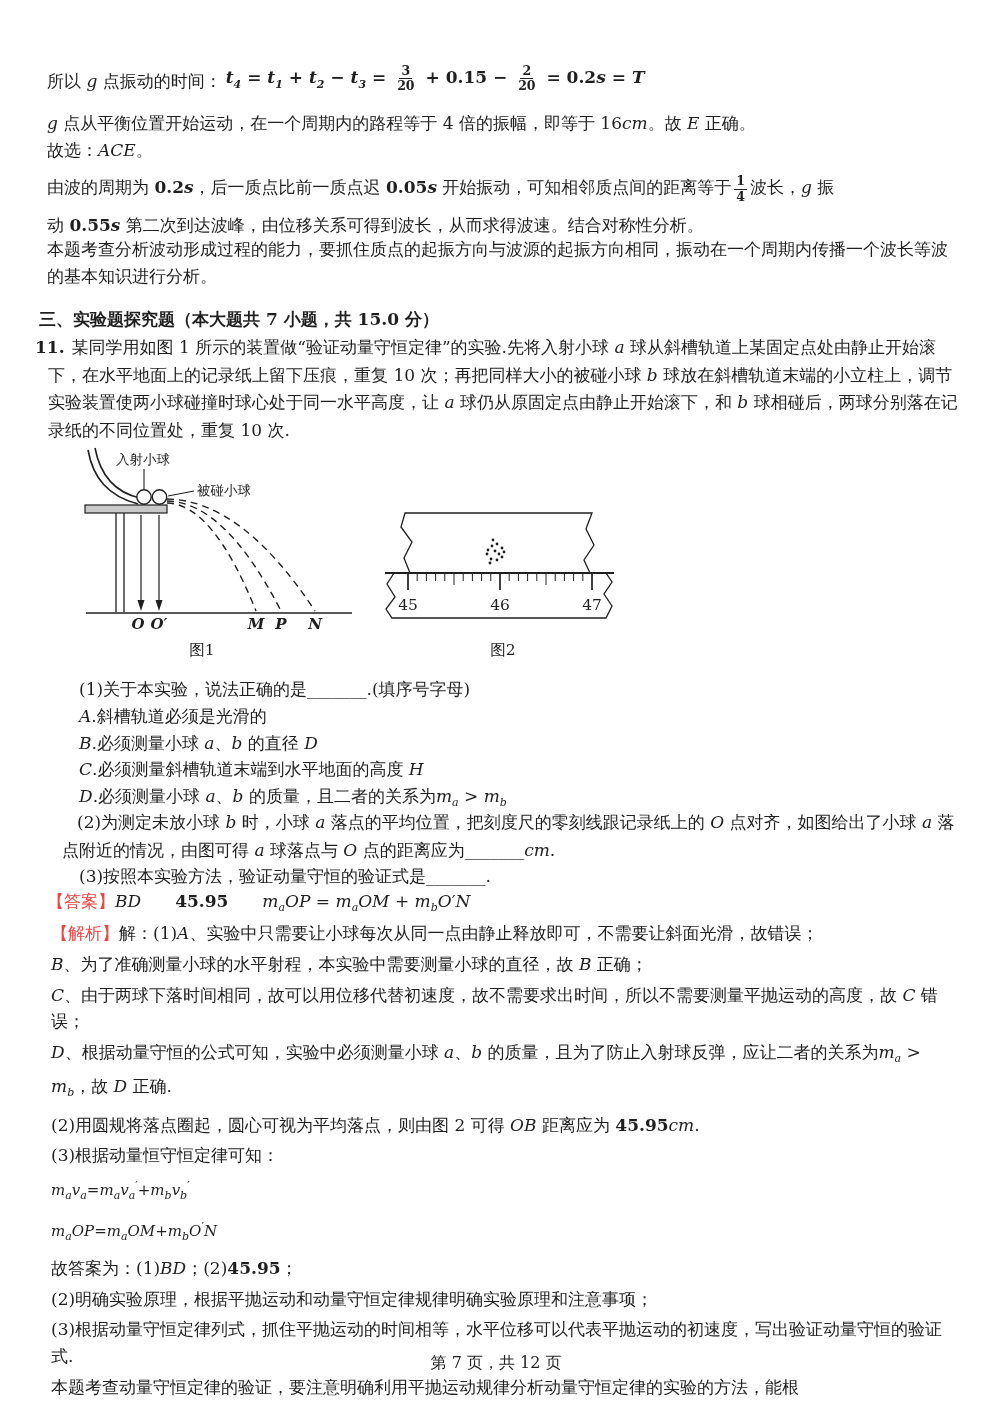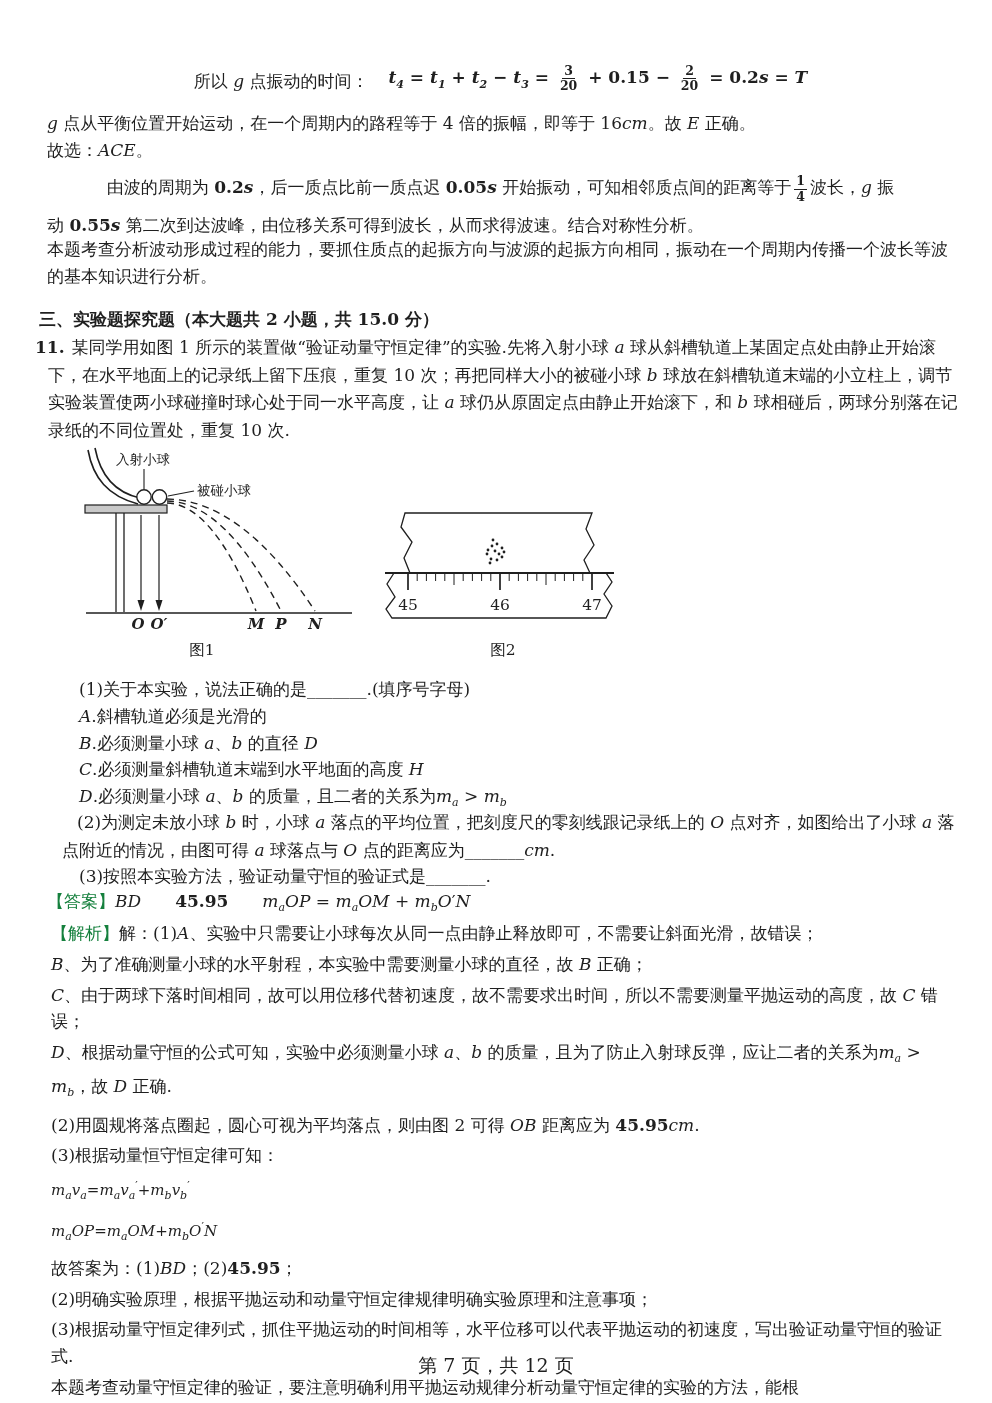--- a/index.html
+++ b/index.html
@@ -2,43 +2,43 @@
 <html><head>
 <meta charset="utf-8">
 <style>
   html,body{margin:0;padding:0;background:#ffffff;}
   .page{
     position:relative;width:992px;height:1403px;background:#fff;overflow:hidden;
     font-family:"DejaVu Serif","Liberation Serif",serif;
     color:#1f1f1f;font-size:17px;
   }
   .line{position:absolute;left:47px;right:38px;line-height:27px;}
-  .tall{height:50px;display:flex;align-items:center;justify-content:center;}
+  .tall{height:50px;display:flex;align-items:center;}
   .tall > span{display:inline-block;}
   i{font-style:italic;}
   b{font-weight:bold;}
   sub{font-size:11px;font-style:italic;}
   sup{font-size:11px;}
   .frac{display:inline-flex;flex-direction:column;align-items:center;vertical-align:middle;
         font-size:12.5px;line-height:1.15;margin:0 3px;font-weight:bold;}
   .frac .num{border-bottom:1.2px solid currentColor;padding:0 2px;}
   .frac .den{padding:0 2px;}
-  .formula{font-weight:bold;margin-left:20px;white-space:nowrap;}
+  .formula{font-weight:bold;margin-left:4px;white-space:nowrap;}
   .sec-header{position:absolute;left:39px;font-weight:bold;}
   .item11{position:absolute;left:35px;top:334px;width:917px;line-height:27.5px;
           padding-left:13px;text-indent:-13px;}
   .item11 .num{font-weight:bold;margin-right:7px;}
   .q{position:absolute;left:79px;line-height:27px;}
   .q2wrap{position:absolute;left:62px;top:809px;width:893px;line-height:27.5px;text-indent:15px;}
   .ansline{position:absolute;left:47px;top:888px;line-height:27px;}
-  .blue{color:#15803d;}
+  .blue{color:#ef4444;}
   .analysis{position:absolute;left:47px;top:916px;width:905px;}
   .analysis p{margin:4px;line-height:26.8px;}
   .math-line{font-size:15px;}
-  .footer{position:absolute;left:0;top:1353px;width:100%;text-align:center;font-size:19px;}
+  .footer{position:absolute;left:0;top:1353px;width:100%;text-align:center;font-size:16px;}
   svg.fig{position:absolute;}
   svg text{font-family:"DejaVu Serif","Liberation Serif",serif;fill:#1f1f1f;}
   svg text.cjk{font-size:13.5px;}
   svg text.pt{font-size:15px;font-style:italic;font-weight:bold;}
   svg text.cap{font-size:15.5px;}
   svg text.rl{font-size:15.5px;}
 </style>
 </head>
 <body>
 
@@ -58,21 +58,21 @@
   <div class="line" style="top:137px">故选：<i>ACE</i>。</div>
   <div class="line tall" style="top:164px">
     <span>由波的周期为 <b>0.2<i>s</i></b>，后一质点比前一质点迟 <b>0.05<i>s</i></b> 开始振动，可知相邻质点间的距离等于<span class="frac">
           <span class="num">1</span>
           <span class="den">4</span>
         </span>波长，<i>g</i> 振</span>
   </div>
   <div class="line" style="top:212px">动 <b>0.55<i>s</i></b> 第二次到达波峰，由位移关系可得到波长，从而求得波速。结合对称性分析。</div>
   <div class="line" style="top:236px">本题考查分析波动形成过程的能力，要抓住质点的起振方向与波源的起振方向相同，振动在一个周期内传播一个波长等波的基本知识进行分析。</div>
 
-  <div class="sec-header" style="top:308px">三、实验题探究题（本大题共 2 小题，共 15.0 分）</div>
+  <div class="sec-header" style="top:308px">三、实验题探究题（本大题共 7 小题，共 15.0 分）</div>
 
   <div class="item11">
     <span class="num">11.</span><span>某同学用如图 1 所示的装置做“验证动量守恒定律”的实验.先将入射小球 <i>a</i> 球从斜槽轨道上某固定点处由静止开始滚下，在水平地面上的记录纸上留下压痕，重复 10 次；再把同样大小的被碰小球 <i>b</i> 球放在斜槽轨道末端的小立柱上，调节实验装置使两小球碰撞时球心处于同一水平高度，让 <i>a</i> 球仍从原固定点由静止开始滚下，和 <i>b</i> 球相碰后，两球分别落在记录纸的不同位置处，重复 10 次.</span>
   </div>
 
   <svg class="fig" style="left:80px;top:446px" width="292" height="218" viewBox="0 0 292 218">
 
     <g fill="none" stroke="#1f1f1f">
       <path d="M 8 4 C 13 32 28 50 58 58" stroke-width="1.6"></path>
       <path d="M 15 2 C 20 28 33 46 60 52" stroke-width="1.6"></path>

